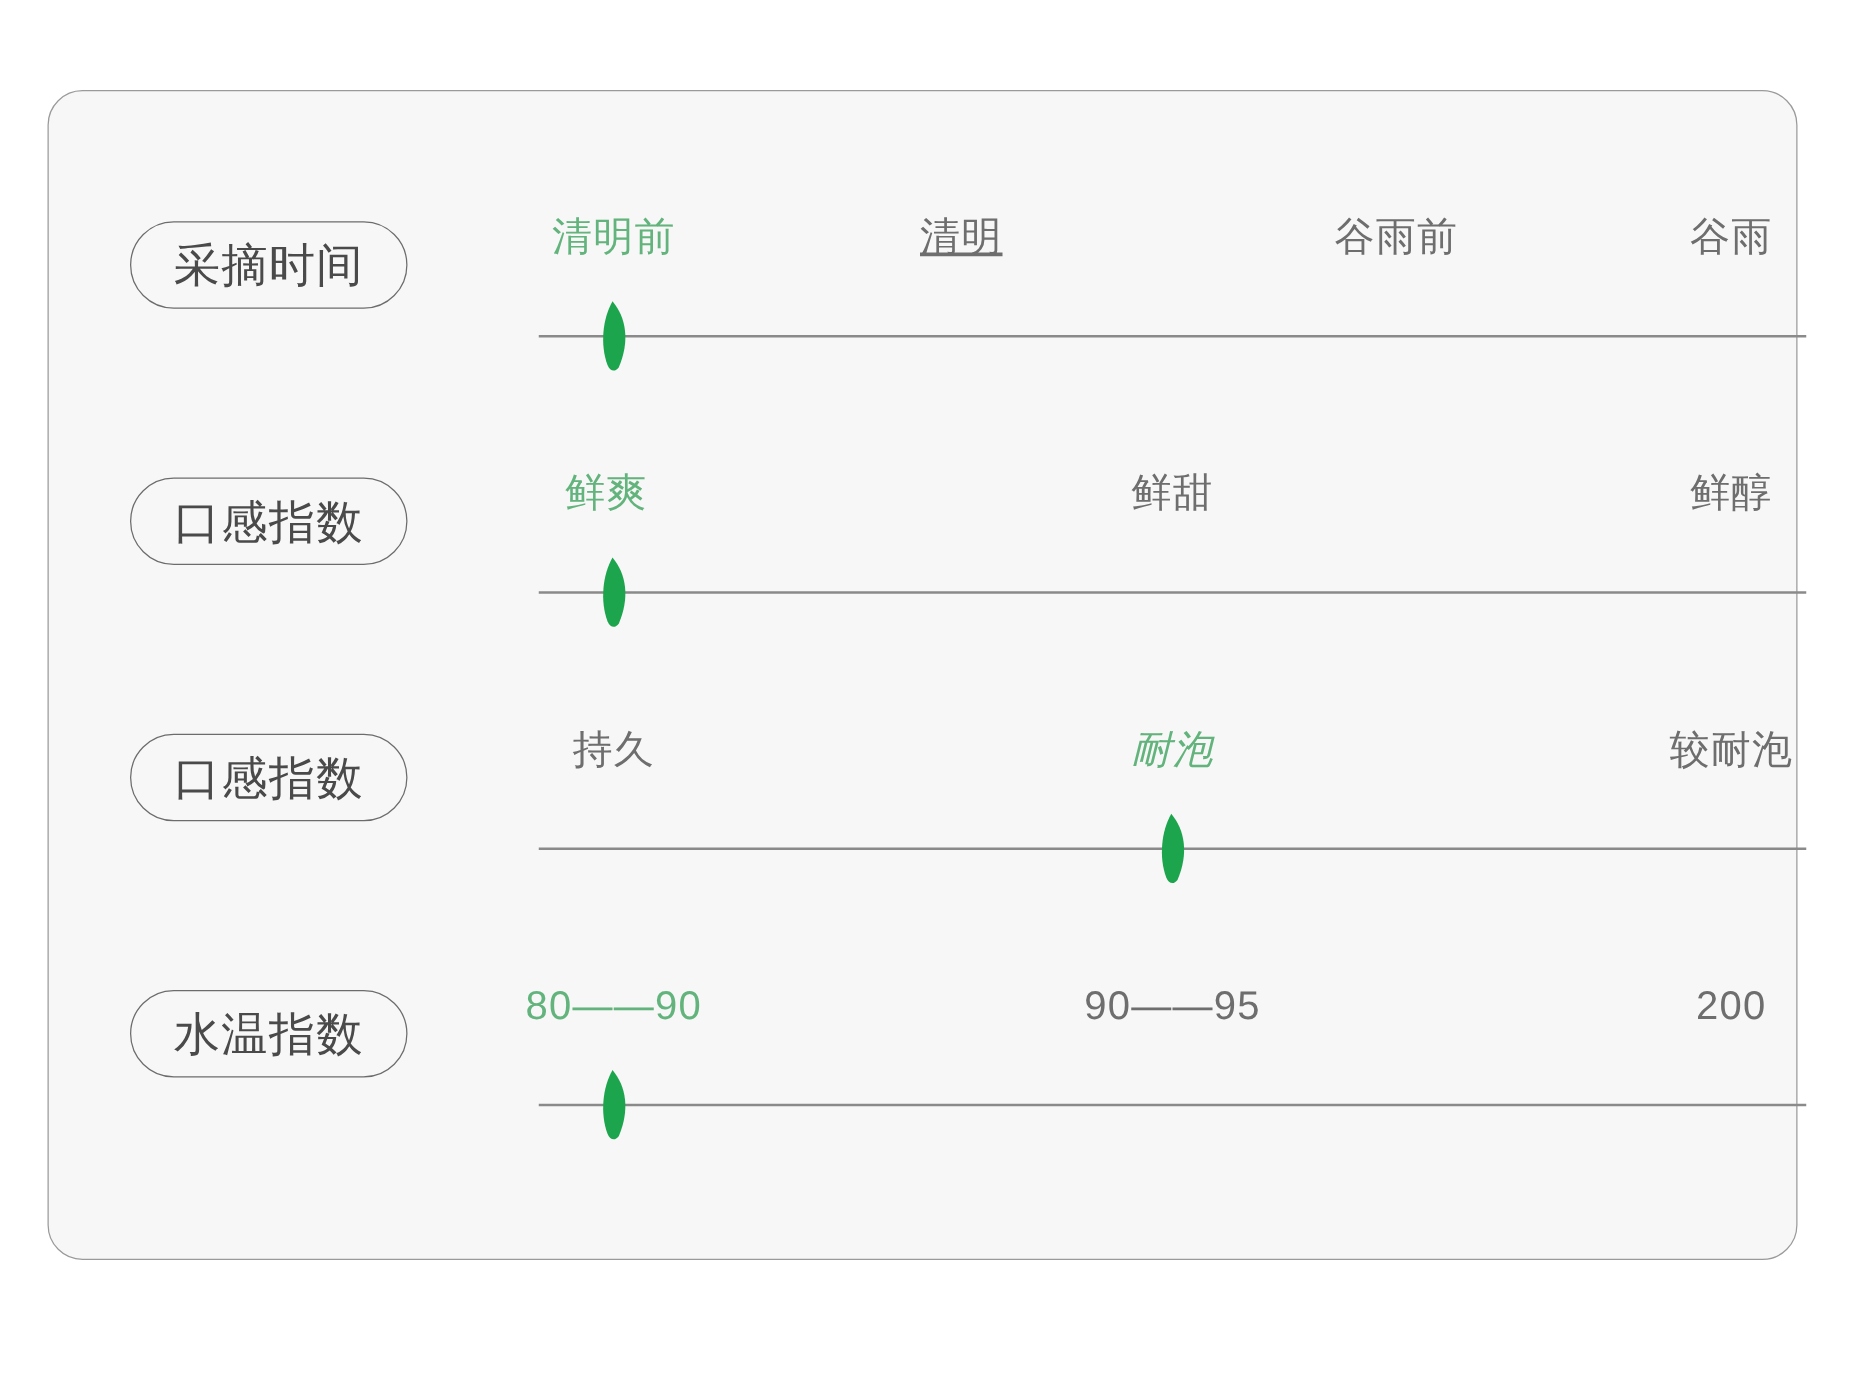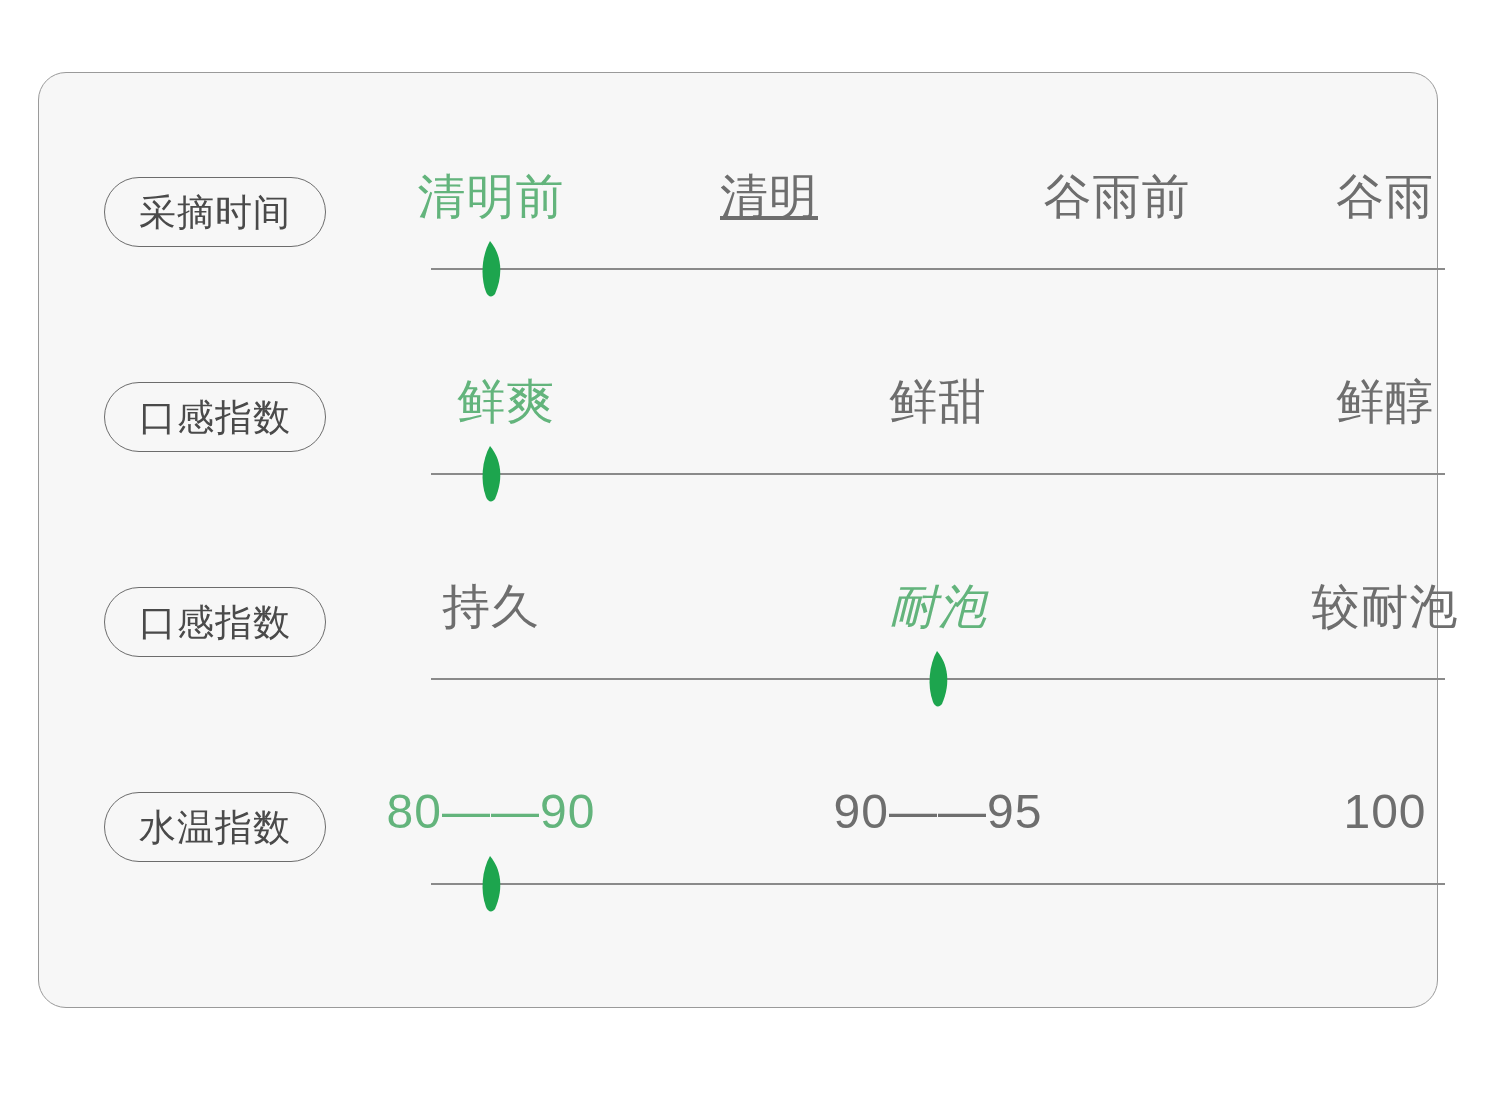--- a/index.html
+++ b/index.html
@@ -91,21 +91,21 @@
     left: 0;
     top: 0;
     width: 100%;
     height: 80px;
   }
 
   .tick {
     position: absolute;
     top: 0;
     transform: translateX(-50%);
-    font-size: 48px;
+    font-size: 32px;
     line-height: 1;
     white-space: nowrap;
     color: #6e6e6e;
     letter-spacing: 1px;
   }
   .tick.active {
     color: #63b47c;
   }
 
   .track {
@@ -154,21 +154,21 @@
               </svg>
             </div>
           </div>
         </div>
         <div class="row row-1">
           <div class="pill">
             <span class="pill-text">口感指数</span>
           </div>
           <div class="slider">
             <div class="ticks">
-              <div class="tick active" style="left: 113px;">鲜爽</div>
+              <div class="tick active" style="left: 92px;">鲜爽</div>
               <div class="tick" style="left: 545px; text-align: center;">鲜甜</div>
               <div class="tick" style="left: 992px;">鲜醇</div>
             </div>
             <div class="track"></div>
             <div class="handle" style="left: 98px;">
               <svg viewBox="0 0 28 58" xmlns="http://www.w3.org/2000/svg">
                 <path d="M13 1 C24 14, 27 33, 18 54 C15 58, 11 57, 9 52 C3 36, 5 15, 13 1 Z" fill="#1da54e"></path>
               </svg>
             </div>
           </div>
@@ -192,21 +192,21 @@
           </div>
         </div>
         <div class="row row-3">
           <div class="pill">
             <span class="pill-text">水温指数</span>
           </div>
           <div class="slider">
             <div class="ticks">
               <div class="tick active" style="left: 98px;">80——90</div>
               <div class="tick" style="left: 545px;">90——95</div>
-              <div class="tick" style="left: 992px;">100</div>
+              <div class="tick" style="left: 992px;">200</div>
             </div>
             <div class="track"></div>
             <div class="handle" style="left: 98px;">
               <svg viewBox="0 0 28 58" xmlns="http://www.w3.org/2000/svg">
                 <path d="M13 1 C24 14, 27 33, 18 54 C15 58, 11 57, 9 52 C3 36, 5 15, 13 1 Z" fill="#1da54e"></path>
               </svg>
             </div>
           </div>
         </div>
       </div>

